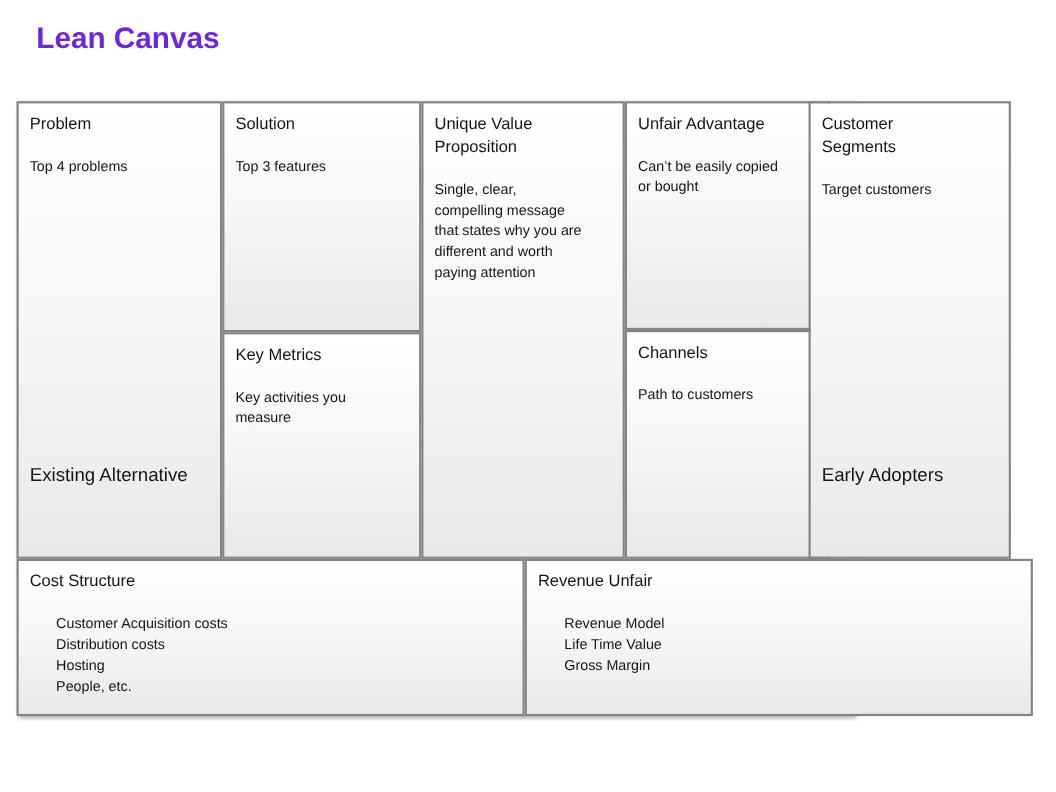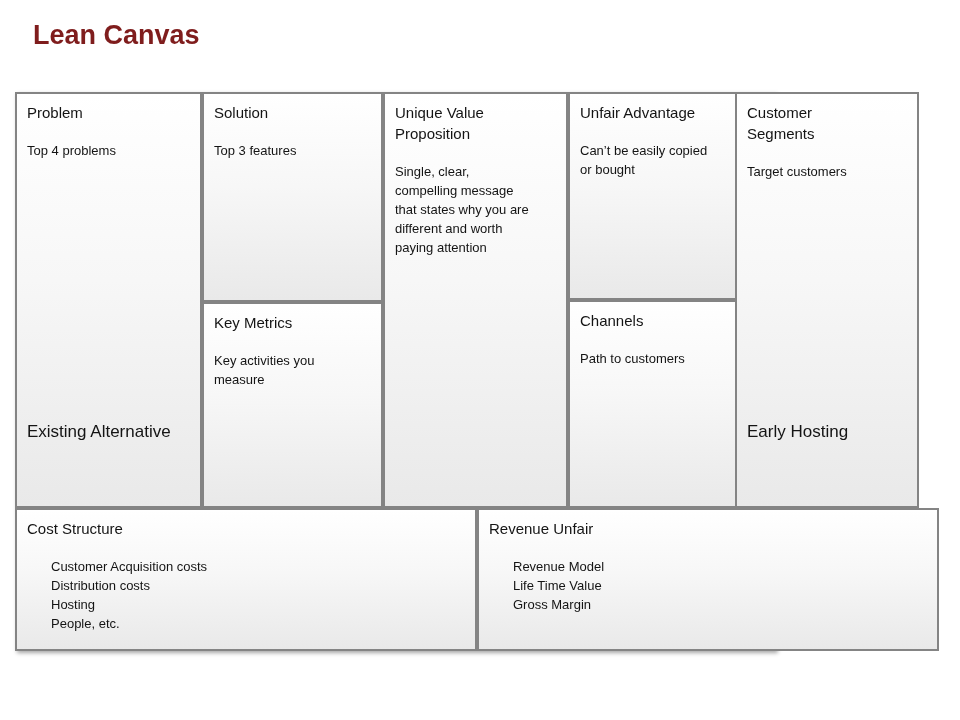--- a/index.html
+++ b/index.html
@@ -17,21 +17,21 @@
     height: 720px;
     overflow: hidden;
   }
   .slide-title {
     position: absolute;
     left: 33px;
     top: 20px;
     margin: 0;
     font-size: 27px;
     font-weight: bold;
-    color: #7f1d1d;
+    color: #6d28d9;
     letter-spacing: 0px;
   }
   .canvas {
     position: absolute;
     left: 15px;
     top: 92px;
     width: 761px;
     height: 559px;
     box-shadow: 2px 2px 4px rgba(0,0,0,0.35);
   }
@@ -116,21 +116,21 @@
     </section>
 
     <section class="cell c-channels">
       <div class="cell-title">Channels</div>
       <div class="cell-body">Path to customers</div>
     </section>
 
     <section class="cell c-customer">
       <div class="cell-title">Customer Segments</div>
       <div class="cell-body">Target customers</div>
-      <div class="cell-footer">Early Hosting</div>
+      <div class="cell-footer">Early Adopters</div>
     </section>
 
     <section class="cell c-cost">
       <div class="cell-title">Cost Structure</div>
       <div class="cell-lines">
         <div class="cell-line">Customer Acquisition costs</div>
         <div class="cell-line">Distribution costs</div>
         <div class="cell-line">Hosting</div>
         <div class="cell-line">People, etc.</div>
       </div>

